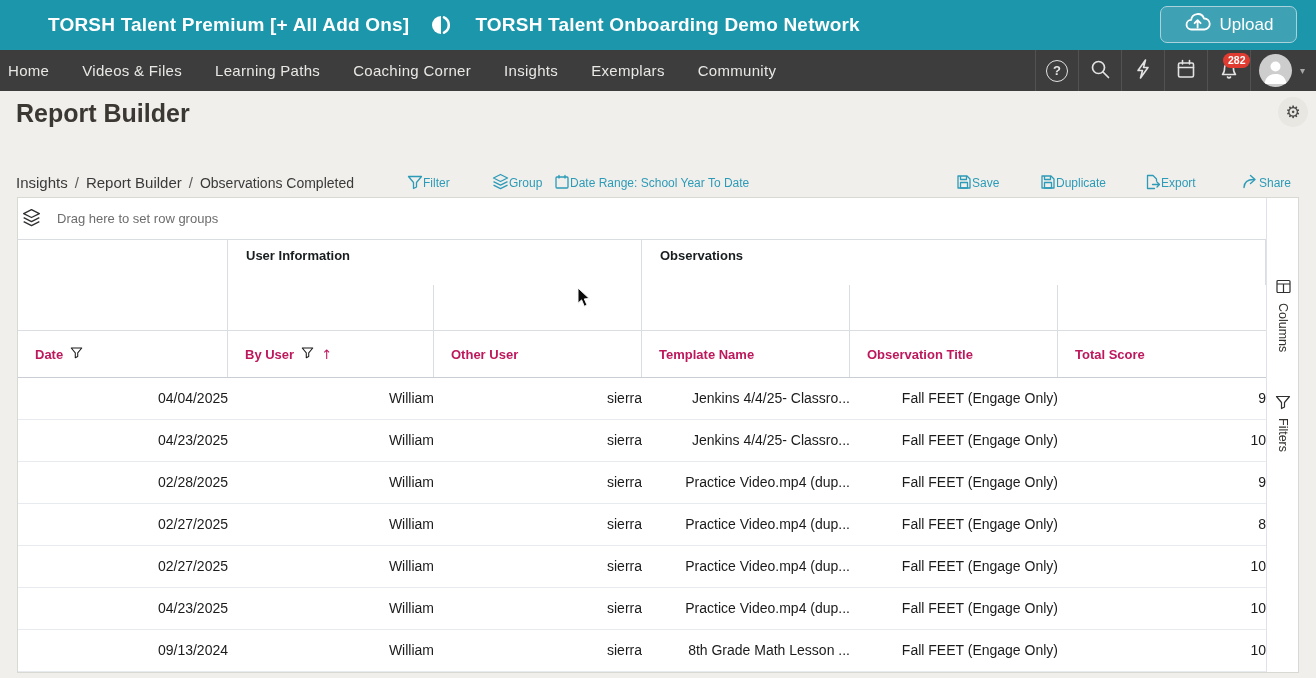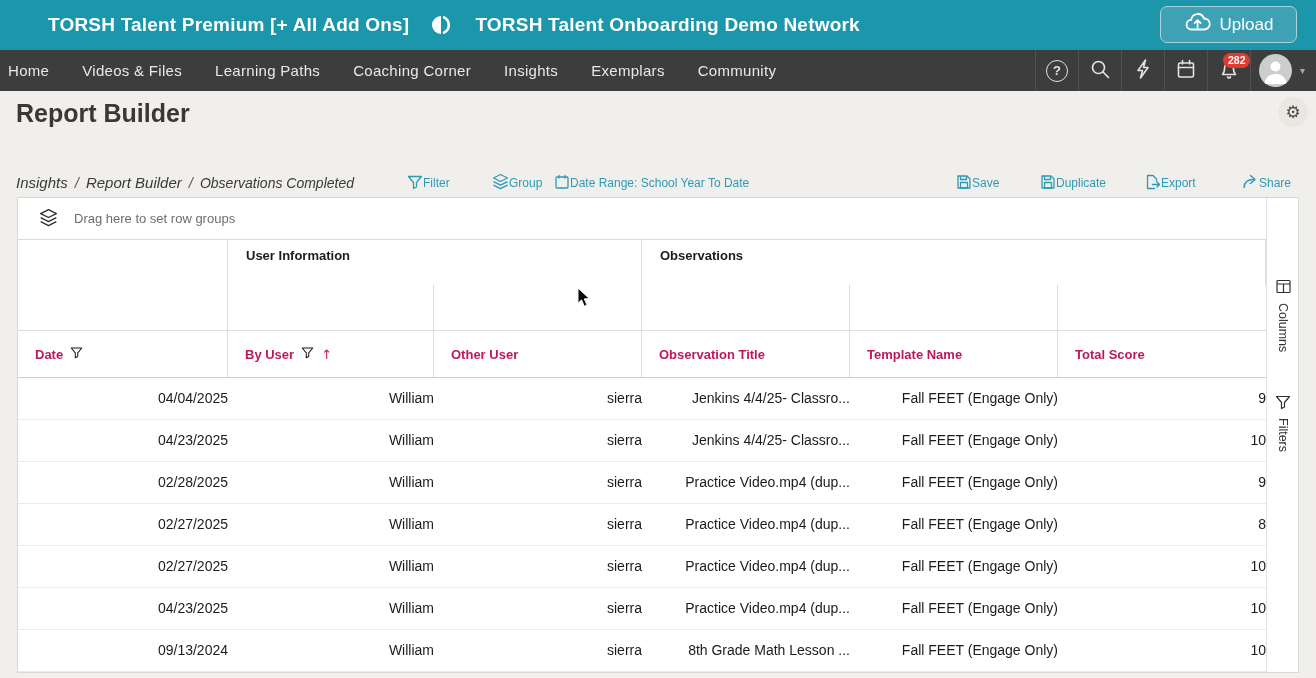--- a/index.html
+++ b/index.html
@@ -57,38 +57,38 @@
     position:absolute; left:16px; top:99px; font-size:25px; font-weight:700; color:#3b3733;
   }
   .gear-btn {
     position:absolute; right:8px; top:97px; width:30px; height:30px; border-radius:50%;
     background:#e9e7e1; display:flex; align-items:center; justify-content:center;
     color:#4a4a4a; font-size:17px; cursor:pointer; font-family:"DejaVu Sans", sans-serif;
   }
 
   
   .crumb-row { position:absolute; left:0; top:170px; width:1316px; height:26px; }
-  .breadcrumb { position:absolute; left:16px; top:0; line-height:26px; font-size:15px; color:#3a3a3a; white-space:nowrap;font-style:italic; }
+  .breadcrumb { position:absolute; left:16px; top:0; line-height:26px; font-size:15px; color:#3a3a3a; white-space:nowrap; }
   .breadcrumb .crumb-link { cursor:pointer; }
   .breadcrumb .crumb-sep { color:#5c5c5c; padding:0 7px; }
   .breadcrumb .crumb-current { font-size:14px; }
   .tool-link {
     position:absolute; top:0; display:flex; align-items:center; height:26px;
     color:#2d9bb8; font-size:12px; cursor:pointer; white-space:nowrap;
   }
   .tool-link svg { flex:0 0 auto; }
 
   
   .card {
     position:absolute; left:18px; top:198px; width:1280px; height:474px;
     background:#fff; box-shadow:0 0 0 1px #d9d9d4;
   }
   .drop-zone {
     position:absolute; left:0; top:0; width:1280px; height:42px;
-    display:flex; align-items:center; gap:16px; padding-left:21px;
+    display:flex; align-items:center; gap:16px; padding-left:4px;
     border-bottom:1px solid #d9dce0; color:#6d6d6d; font-size:13px;
   }
   .grid-area { position:absolute; left:0; top:42px; width:1248px; }
 
   .group-row { position:relative; height:90px; }
   .group-sub { display:flex; height:45px; }
   .g-cell { border-right:1px solid #dadde2; height:45px; }
   .g-label { font-size:13px; font-weight:700; color:#181d1f; padding:8px 0 0 18px; }
 
   .header-row { display:flex; height:48px; border-top:1px solid #dadde2; border-bottom:1px solid #c9cdd4; }
@@ -338,25 +338,25 @@
           <span>
             <svg width="13" height="13" viewBox="0 0 16 16" fill="none" stroke="#1b1b1b" stroke-width="1.3" stroke-linejoin="round">
               <path d="M1.5 2.5 H 14.5 L 9.5 8.5 V 13 L 6.5 14.5 V 8.5 Z"></path>
             </svg>
           </span>
           <span class="sort-arrow">↑</span>
         </div>
         <div class="h-cell c3">
           <span>Other User</span>
         </div>
+        <div class="h-cell c5">
+          <span>Template Name</span>
+        </div>
         <div class="h-cell c4">
           <span>Observation Title</span>
-        </div>
-        <div class="h-cell c5">
-          <span>Template Name</span>
         </div>
         <div class="h-cell c6" style="border-right:none;">
           <span>Total Score</span>
         </div>
       </div>
 
       <div id="table-body">
           <div class="table-row">
       <div class="t-cell c1">04/04/2025</div>
       <div class="t-cell c2">William</div>

